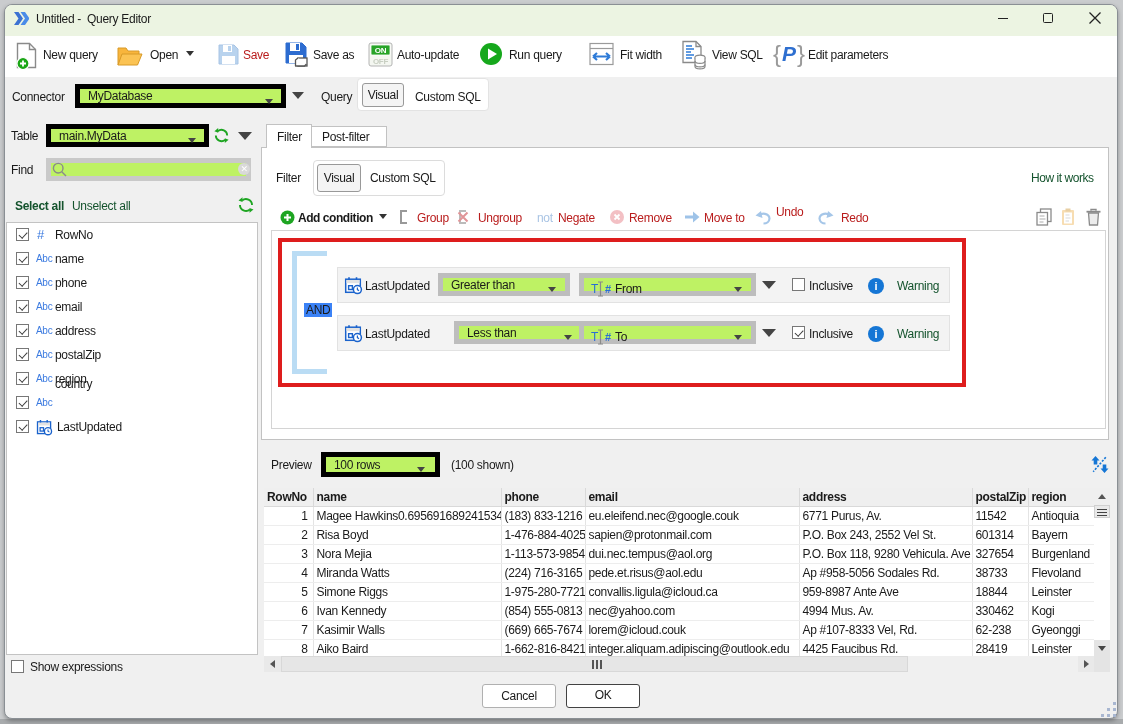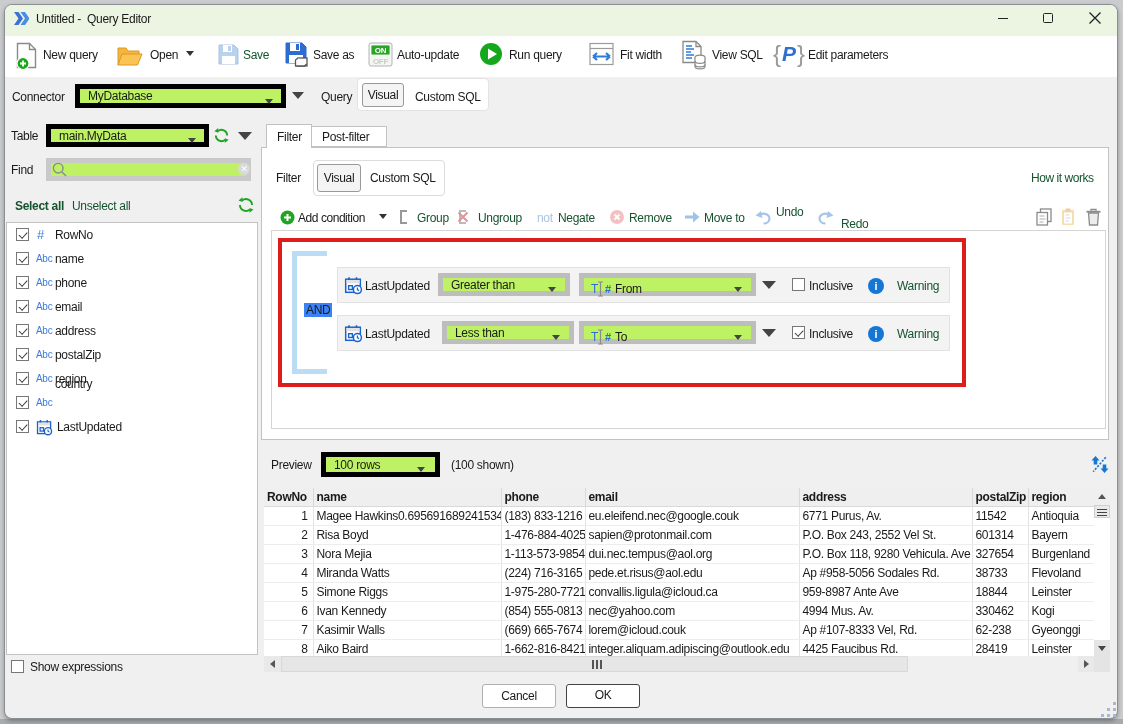--- a/index.html
+++ b/index.html
@@ -1,21 +1,21 @@
 <!DOCTYPE html>
 <html><head>
 <meta charset="utf-8">
 <style>
 * { margin:0; padding:0; box-sizing:border-box; }
 html,body { width:1123px; height:724px; overflow:hidden; }
 body { font-family:"Liberation Sans", sans-serif; font-size:12px; color:#1a1a1a; background:#caccce; position:relative; letter-spacing:-0.3px; }
 .abs { position:absolute; }
 #win { position:absolute; left:4px; top:4px; width:1114px; height:715px; background:#f0f0f0; border:1px solid #8a8f94; border-radius:8px; overflow:hidden; box-shadow:0 2px 4px rgba(0,0,0,0.30); }
 .blue { color:#14532d; }
-.grey { color:#14532d; }
+.grey { color:#b91c1c; }
 .dd { position:absolute; background:#bef264; border:5px solid #000000; }
 .ddtxt { position:absolute; left:8px; top:50%; transform:translateY(-50%); white-space:nowrap; }
 .tri { position:absolute; width:0; height:0; border-left:4px solid transparent; border-right:4px solid transparent; border-top:5px solid #444; }
 .cb { position:absolute; width:13px; height:13px; background:#fff; border:1px solid #777; }
 .cbx { position:absolute; width:13px; height:13px; background:#fff; border:1px solid #777; }
 .cbx::after { content:""; position:absolute; left:1.5px; top:2.5px; width:6.5px; height:3.5px; border-left:1.8px solid #3c3c3c; border-bottom:1.8px solid #3c3c3c; transform:rotate(-47deg); }
 .icoN { color:#3c7be0; font-size:13px; }
 .icoA { color:#3c7be0; font-size:10px; letter-spacing:-0.3px; }
 .condrow { width:613px; height:36px; background:#f3f3f3; border:1px solid #e2e2e2; }
 #datatable table { border-collapse:collapse; table-layout:fixed; width:830px; }
@@ -206,21 +206,21 @@
 <div class="abs" style="left:313px;top:160px;width:132px;height:36px;background:#fff;border:1px solid #dcdcdc;border-radius:4px;"></div>
 <div class="abs" style="left:317px;top:164px;width:44px;height:28px;background:#f4f4f4;border:1px solid #999;border-radius:3px;text-align:center;line-height:26px;">Visual</div>
 <div class="abs" style="left:370px;top:171px;">Custom SQL</div>
 <div class="abs blue" style="left:1031px;top:171px;letter-spacing:-0.45px;">How it works</div>
 
 <div class="abs" style="left:280px;top:210px;">
 <svg width="15" height="15" viewBox="0 0 15 15">
       <circle cx="7.5" cy="7.5" r="7" fill="#1ea522"></circle>
       <path d="M7.5 4 v7 M4 7.5 h7" stroke="#fff" stroke-width="2"></path>
     </svg></div>
-<div class="abs" style="left:298px;top:211px;font-weight:normal;letter-spacing:-0.45px;">Add condition</div>
+<div class="abs" style="left:298px;top:211px;font-weight:bold;letter-spacing:-0.45px;">Add condition</div>
 <span class="tri" style="left:379px;top:214px;border-top-color:#333;"></span>
 <div class="abs" style="left:400px;top:210px;width:7px;height:14px;border:2px solid #999;border-right:none;"></div>
 <div class="abs grey" style="left:417px;top:211px;">Group</div>
 <div class="abs" style="left:459px;top:210px;width:7px;height:14px;border:2px solid #bbb;border-right:none;"></div>
 <div class="abs" style="left:457px;top:211px;"><svg width="12" height="12" viewBox="0 0 12 12">
       <path d="M1.5 1.5 L10.5 10.5 M10.5 1.5 L1.5 10.5" stroke="#e09598" stroke-width="2"></path>
     </svg></div>
 <div class="abs grey" style="left:478px;top:211px;">Ungroup</div>
 <div class="abs" style="left:537px;top:211px;color:#a9c4e4;">not</div>
 <div class="abs grey" style="left:558px;top:211px;">Negate</div>
@@ -240,21 +240,21 @@
 <svg width="17" height="15" viewBox="0 0 17 15" fill="none">
       <path d="M3.5 6 a6 5.2 0 0 1 11 2.5 a6 5.2 0 0 1 -6 5" stroke="#a5c6e8" stroke-width="2.2"></path>
       <polygon points="0.5,5.5 7.5,8 6,1" fill="#a5c6e8"></polygon>
     </svg></div>
 <div class="abs grey" style="left:776px;top:205px;">Undo</div>
 <div class="abs" style="left:817px;top:210px;">
 <svg width="17" height="15" viewBox="0 0 17 15" fill="none">
       <path d="M13.5 6 a6 5.2 0 0 0 -11 2.5 a6 5.2 0 0 0 6 5" stroke="#a5c6e8" stroke-width="2.2"></path>
       <polygon points="16.5,5.5 9.5,8 11,1" fill="#a5c6e8"></polygon>
     </svg></div>
-<div class="abs grey" style="left:841px;top:217px;">Redo</div>
+<div class="abs grey" style="left:841px;top:211px;">Redo</div>
 <div class="abs" style="left:1036px;top:208px;">
 <svg width="16" height="18" viewBox="0 0 16 18" fill="#fff" stroke="#8a8a8a" stroke-width="1.3">
 <rect x="4.5" y="1" width="10.5" height="12.5"></rect>
       <rect x="1" y="4.5" width="10.5" height="12.5"></rect>
 <g stroke="#c9c9c9" stroke-width="1.5">
         <path d="M3.5 8 h5 M3.5 11 h6 M3.5 14 h4"></path>
       </g>
 </svg></div>
 <div class="abs" style="left:1061px;top:208px;">
 <svg width="14" height="18" viewBox="0 0 14 18">
@@ -313,21 +313,21 @@
 <div class="abs condrow" style="left:337px;top:315px;">
   <div class="abs" style="left:6px;top:8px;"><svg width="19" height="19" viewBox="0 0 19 19">
         <rect x="1.7" y="3.2" width="14.6" height="13.1" fill="#fff" stroke="#1b63cc" stroke-width="1.5"></rect>
         <rect x="2.5" y="4" width="13" height="3.2" fill="#e2e2e2"></rect>
         <path d="M5 1.2 v2.6 M12.5 1.2 v2.6" stroke="#1b63cc" stroke-width="1.6"></path>
         <rect x="4.6" y="9.7" width="3.8" height="3.8" fill="#fff" stroke="#1b63cc" stroke-width="1.4"></rect>
         <circle cx="13.4" cy="13.6" r="4" fill="#fff" stroke="#1b63cc" stroke-width="1.5"></circle>
         <path d="M13.4 11.6 v2 l1.6 1.1" stroke="#1b63cc" stroke-width="1.2" fill="none"></path>
       </svg></div>
   <div class="abs" style="left:27px;top:11px;">LastUpdated</div>
-  <div class="dd" style="left:104px;top:5px;width:132px;height:23px;border-color:#bdbdbd;">
+  <div class="dd" style="left:116px;top:5px;width:132px;height:23px;border-color:#bdbdbd;">
       <span class="ddtxt">Less than</span>
       <span class="tri" style="right:9px;top:9px;"></span>
     </div>
   <div class="dd" style="left:241px;top:5px;width:177px;height:23px;border-color:#bdbdbd;">
     <span class="abs" style="left:7px;top:4px;color:#2a6fd4;font-size:12px;">T</span>
       <svg class="abs" style="left:13px;top:3px;" width="7" height="16" viewBox="0 0 7 16">
         <path d="M1 1 h5 M1 15 h5 M3.5 1 v14" stroke="#8a8a8a" stroke-width="1.2" fill="none"></path>
       </svg>
       <span class="abs" style="left:21px;top:5px;color:#2a6fd4;font-size:11px;font-weight:bold;">#</span>
     <span class="abs" style="left:31px;top:4px;">To</span>

